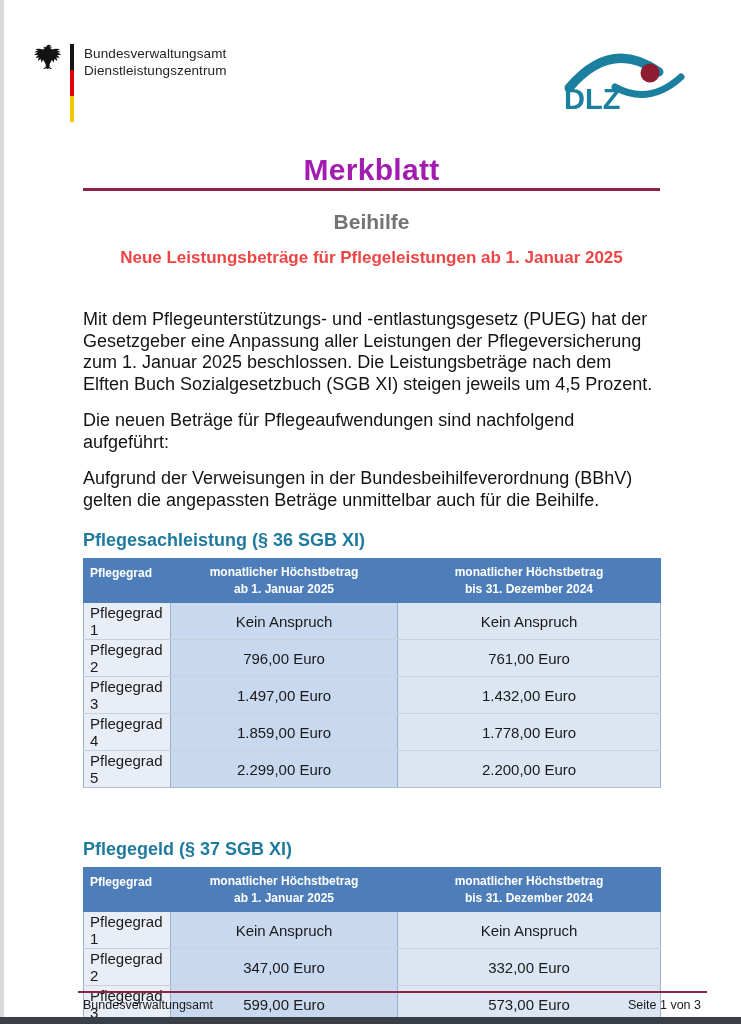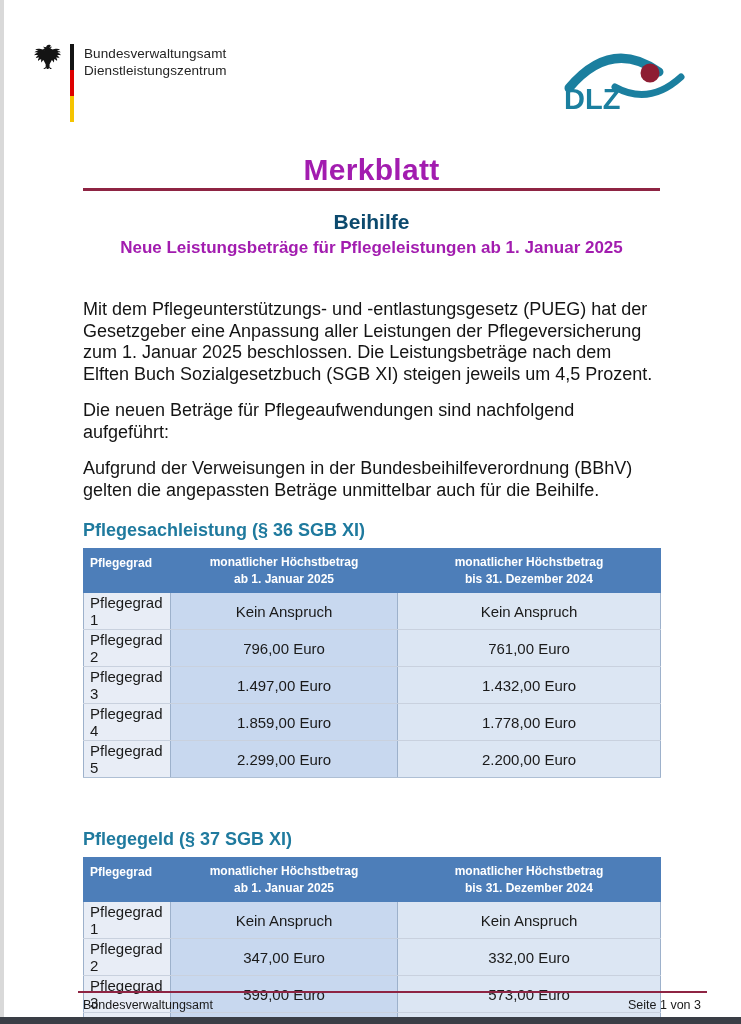--- a/index.html
+++ b/index.html
@@ -19,22 +19,22 @@
   .flag-red   { background:#dd0000; }
   .flag-gold  { background:#f5c400; }
   .brand-text { position:absolute; left:84px; top:46px; font-size:13.5px; line-height:16.5px; color:#232323; letter-spacing:0.1px; }
   .dlz-logo { position:absolute; left:557px; top:30px; width:128px; height:84px; }
 
   
   .content { position:absolute; left:83px; top:0; width:577px; }
 
   .doc-type { margin-top:154px; text-align:center; font-size:30px; line-height:32px; font-weight:bold; color:#a21caf; letter-spacing:0.3px; }
   .title-rule { margin-top:2px; height:3px; background:#8e2443; }
-  .doc-title { margin-top:18px; text-align:center; font-size:21px; line-height:26px; font-weight:bold; color:#0c4a6e; }
-  .doc-subtitle { text-align:center; font-size:17px; line-height:26px; font-weight:bold; color:#a21caf; }
+  .doc-title { margin-top:18px; text-align:center; font-size:21px; line-height:26px; font-weight:bold; color:#737373; }
+  .doc-subtitle { margin-top:10px; text-align:center; font-size:17px; line-height:26px; font-weight:bold; color:#ef4444; }
 
   .intro { margin-top:38px; }
   .intro p { font-size:18px; line-height:21.5px; margin-bottom:15px; color:#141414; }
   .intro p:last-child { margin-bottom:0; }
 
   h2.section-heading { font-size:18px; line-height:22px; font-weight:bold; color:#1f7a9e; }
   .sh-1 { margin-top:18px; }
   .sh-2 { margin-top:50px; }
 
   table.benefits { margin-top:7px; width:577px; border-collapse:collapse; table-layout:fixed; }

